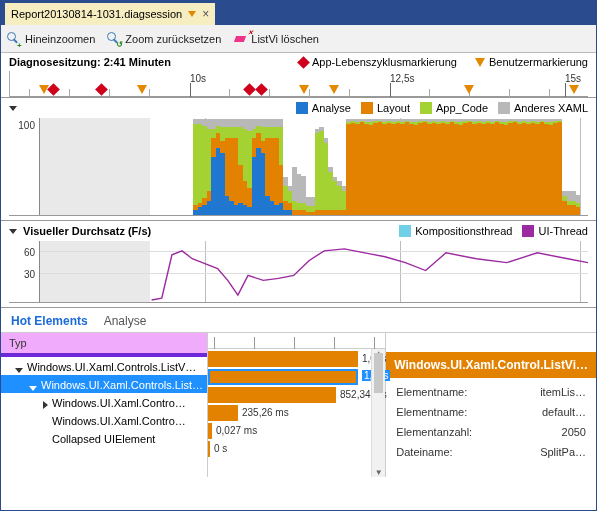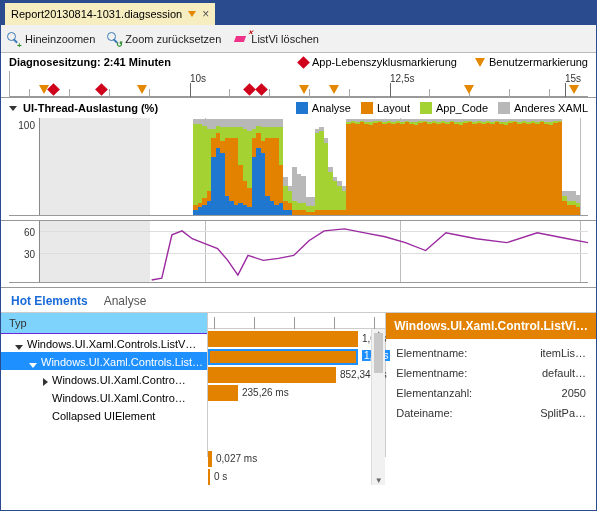--- a/index.html
+++ b/index.html
@@ -61,23 +61,23 @@
   .s-b { background:#1f77d0;} .s-o{background:#e38200;} .s-l{background:#a4d233;} .s-g{background:#b8b8b8;}
   .line-svg { position:absolute; left:0; right:0; top:0; bottom:0; width:100%; height:100%; }
 
   .tabs2 { display: flex; gap: 16px; padding: 6px 10px 4px 10px; border-bottom: 1px solid #ccc; background:#fff; }
   .tabs2 .t2 { font-size: 12px; color: #555; }
   .tabs2 .t2.active { color: #1a6bd8; font-weight: 600; }
 
   .bottom { display: flex; height: 144px; }
   .col-left { width: 232px; border-right: 1px solid #ccc; display:flex; flex-direction:column; }
   .col-mid { width: 202px; border-right: 1px solid #ccc; display:flex; flex-direction:column; }
-  .col-right { flex: 1; background: #fff; display:flex; flex-direction:column; }
-
-  .th { font-size: 11px; color: #333; padding: 4px 8px; border-bottom: 1px solid #6d28d9; background:#7dd3fc; }
+  .col-right { flex: 1; background: #fff; display:flex; flex-direction:column;margin-top:19px; }
+
+  .th { font-size: 11px; color: #333; padding: 4px 8px; border-bottom: 4px solid #6d28d9; background:#f0abfc; }
   .tree-row { display: flex; align-items: flex-end; padding: 2px 4px 2px 6px; font-size: 11px; height: 18px; }
   .tree-row .tw { display: inline-block; }
   .tri-r { width:0; height:0; border-left:5px solid #333; border-top:4px solid transparent; border-bottom:4px solid transparent; display:inline-block; margin:0 4px 0 0;}
   .tri-d { width:0; height:0; border-top:5px solid #333; border-left:4px solid transparent; border-right:4px solid transparent; display:inline-block; margin:0 4px 0 0;}
   .tree-row.selected { background: #1e90ff; color: #fff; }
   .tree-row.selected .tri-d { border-top-color:#fff; }
 
   .minichart { position: relative; flex:1; }
   .hminirule { height: 16px; position: relative; border-bottom: 1px solid #ccc; }
   .hminirule .tk { position:absolute; top:4px; width:1px; height:12px; background:#999; }
@@ -173,21 +173,20 @@
     <span class="marker" style="left:290px"><span class="d-orange" style="display:inline-block"></span></span>
     <span class="marker" style="left:320px"><span class="d-orange" style="display:inline-block"></span></span>
     <span class="marker" style="left:455px"><span class="d-orange" style="display:inline-block"></span></span>
     <span class="marker" style="left:560px"><span class="d-orange" style="display:inline-block"></span></span>
   </div>
 </div>
 
 <div class="section">
   <div class="chart-header">
     <span class="tri"></span>
-    <b>UI-Thread-Auslastung (%)</b>
     <div class="legends">
       <span class="legend-item">
           <span class="swatch sw-blue"></span>
           <span>Analyse</span>
         </span>
       <span class="legend-item">
           <span class="swatch sw-orange"></span>
           <span>Layout</span>
         </span>
       <span class="legend-item">
@@ -695,20 +694,34 @@
             <div class="seg s-o" style="height: 7.68px;"></div>
             <div class="seg s-l" style="height: 4.8px;"></div>
             <div class="seg s-g" style="height: 7.68px;"></div>
           </div>
         </div>
     </div>
   </div>
 </div>
 
 <div class="section">
+  <div class="chart-header">
+    <span class="tri"></span>
+    <b>Visueller Durchsatz (F/s)</b>
+    <div class="legends">
+      <span class="legend-item">
+          <span class="swatch sw-cyan"></span>
+          <span>Kompositionsthread</span>
+        </span>
+      <span class="legend-item">
+          <span class="swatch sw-purple"></span>
+          <span>UI-Thread</span>
+        </span>
+    </div>
+  </div>
   <div class="chart-body chart-body2">
     <div class="axis">
       <span class="alabel" style="top:6px">60</span>
       <span class="alabel" style="top:28px">30</span>
     </div>
     <div class="plot">
       <div class="leftshade"></div>
       <div class="vline" style="left:165px"></div>
         <div class="vline" style="left:360px"></div>
         <div class="vline" style="left:540px"></div>
@@ -772,21 +785,21 @@
           </div>
           <div class="hbar sel" style="width: 150px;">
             <span class="lbl">1,02s</span>
           </div>
           <div class="hbar" style="width: 128px;">
             <span class="lbl">852,34 ms</span>
           </div>
           <div class="hbar" style="width: 30px;">
             <span class="lbl">235,26 ms</span>
           </div>
-          <div class="hbar" style="width: 4px; margin-top: 48px;">
+          <div class="hbar" style="width: 4px;">
             <span class="lbl">0,027 ms</span>
           </div>
           <div class="hbar" style="width: 2px;">
             <span class="lbl">0 s</span>
           </div>
         </div>
       <div class="scroll-v">
         <div class="arr" style="top:0">▲</div>
         <div class="thumb"></div>
         <div class="arr" style="bottom:0">▼</div>

